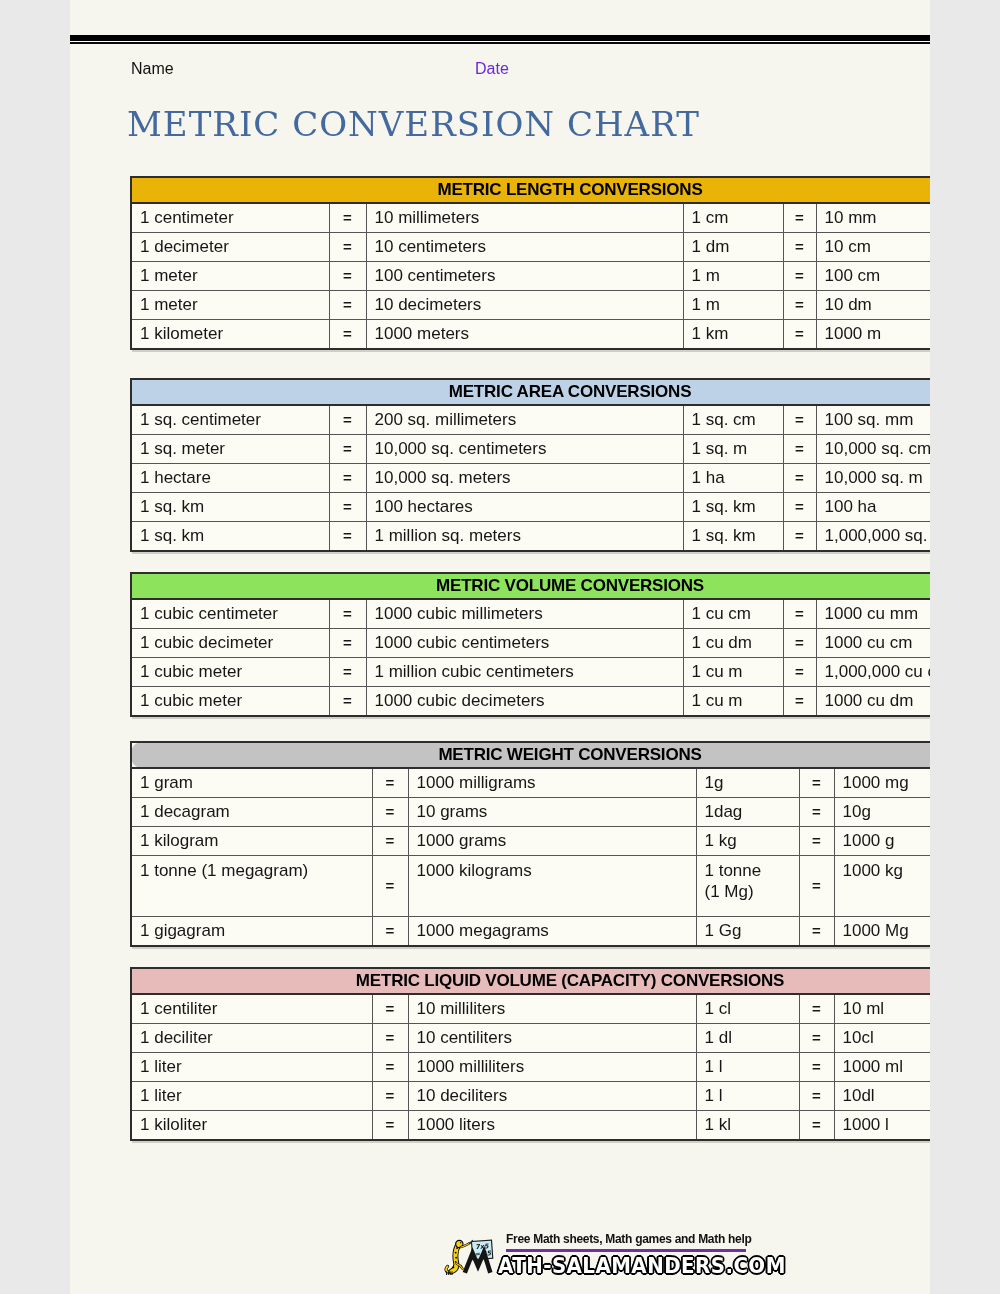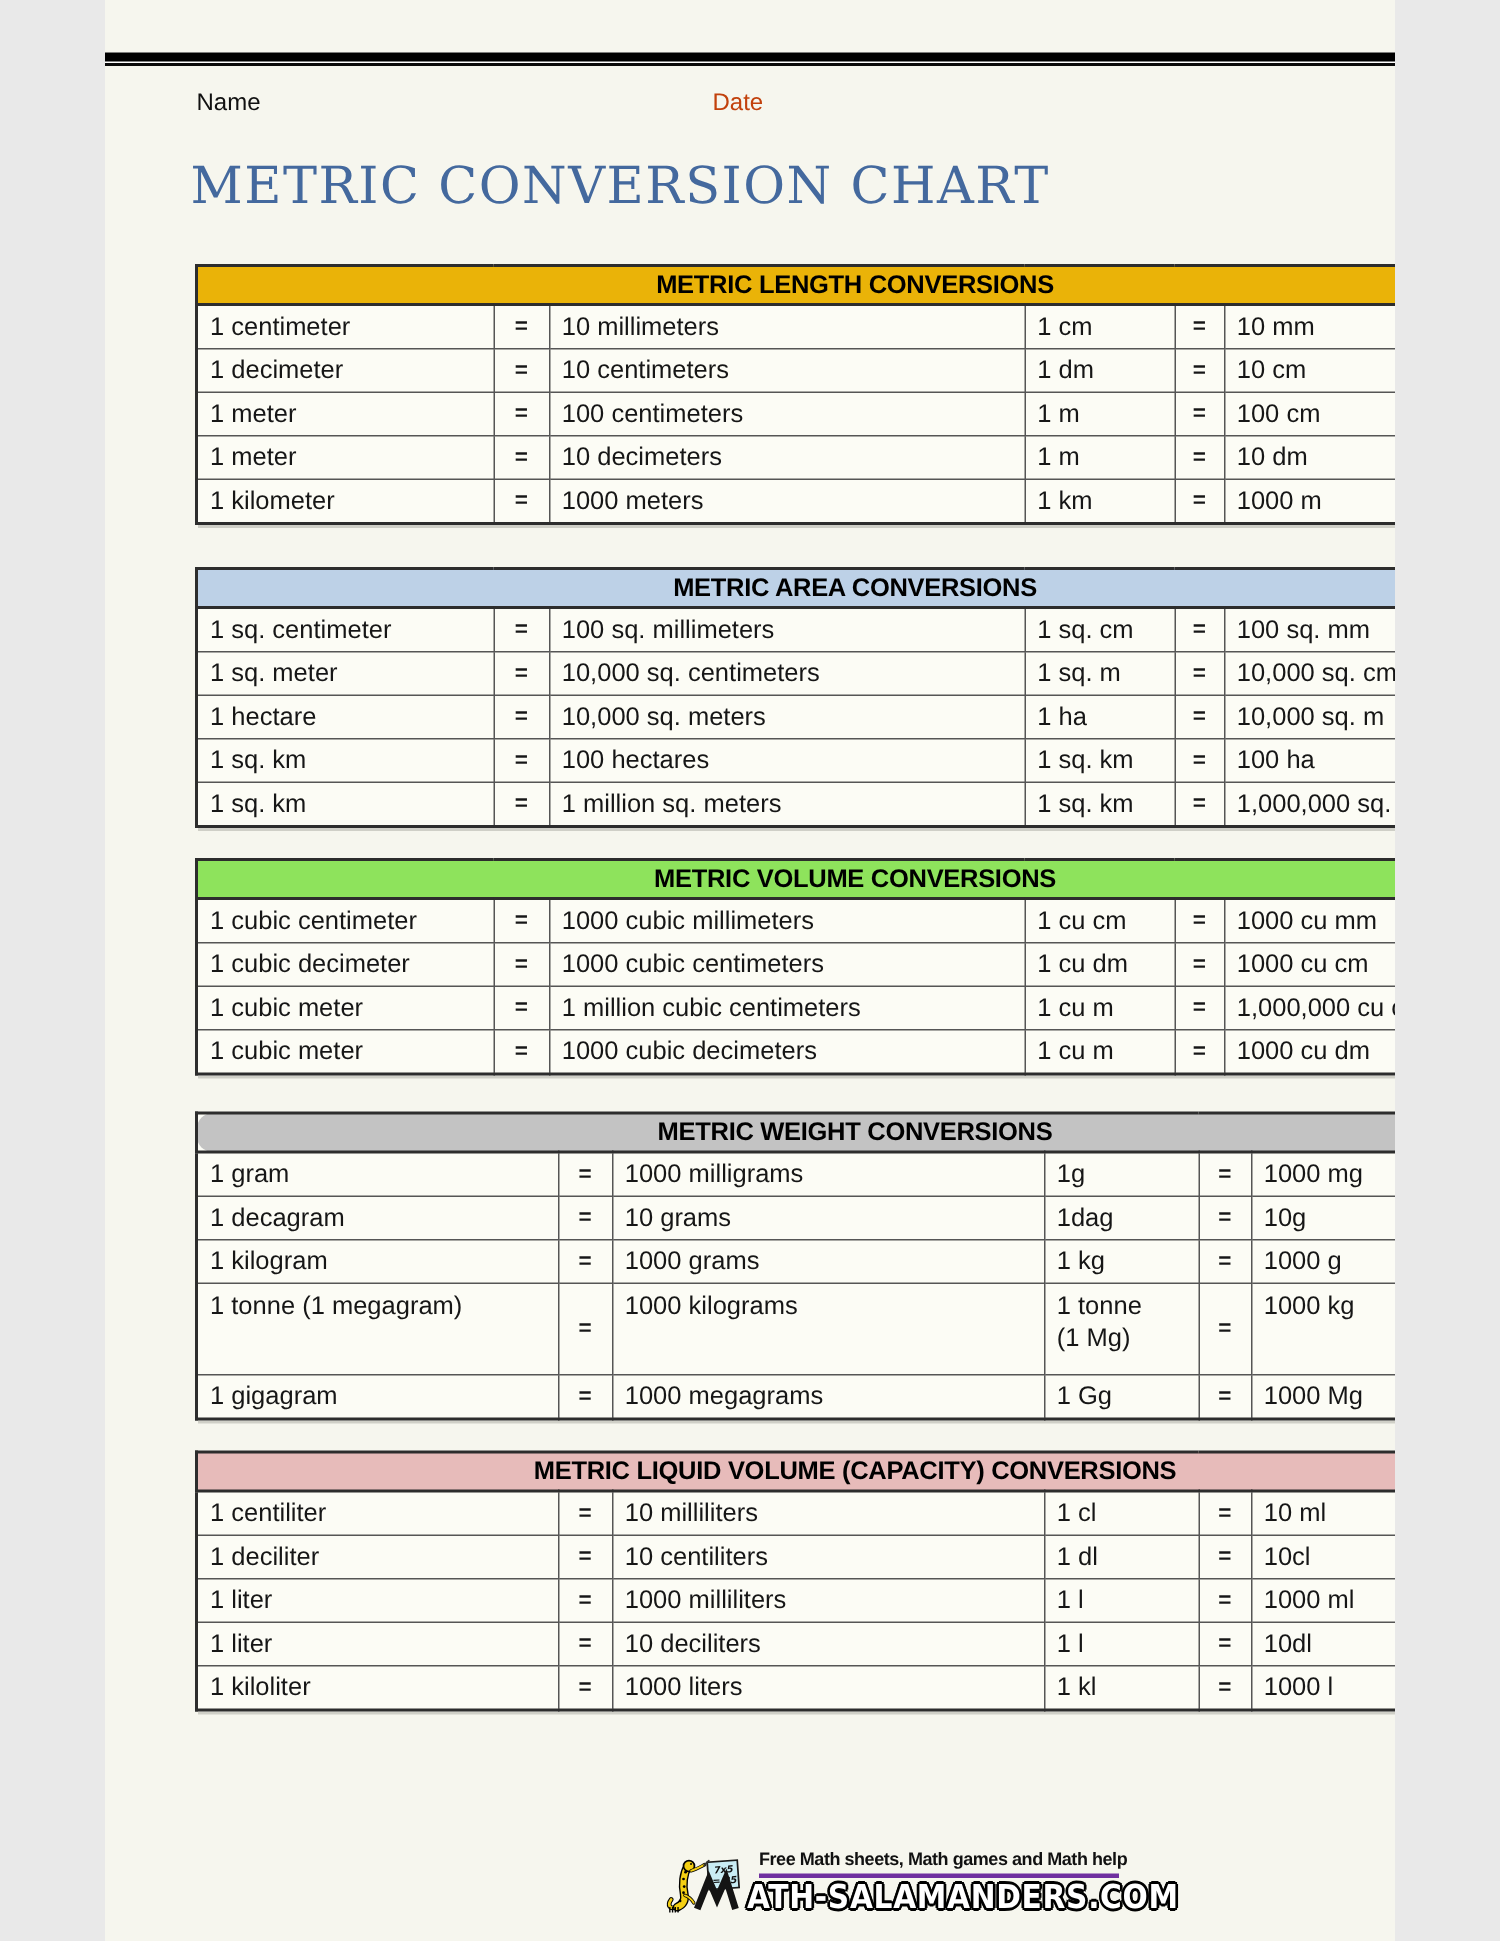--- a/index.html
+++ b/index.html
@@ -8,21 +8,21 @@
     position:relative;width:860px;height:1294px;margin:0 auto;
     background:#f6f6ee;overflow:hidden;
     font-family:"Liberation Sans",sans-serif;color:#1b1b1b;
   }
   
   .top-rule{
     position:absolute;left:0;top:35px;width:1000px;height:1px;
     background:#ffffff;border-top:6px solid #000;border-bottom:2px solid #0a0a0a;
   }
   .name-label{position:absolute;left:61px;top:60px;font-size:16px;color:#111;}
-  .date-label{position:absolute;left:405px;top:60px;font-size:16px;color:#c2410c;}
+  .date-label{position:absolute;left:405px;top:60px;font-size:16px;color:#6d28d9;}
   .page-title{
     position:absolute;left:57px;top:104px;
     font-family:"DejaVu Serif","Liberation Serif",serif;
     font-size:34px;color:#44699e;letter-spacing:1px;white-space:nowrap;
   }
   
   .logo-box{
     position:absolute;left:860px;top:62px;width:138px;height:85px;
     background:#ffffff;border:1px solid #8a8a8a;
   }
@@ -200,21 +200,21 @@
       </colgroup>
     <thead>
         <tr>
           <th colspan="6" style="background: rgb(189, 209, 231);">METRIC AREA CONVERSIONS</th>
         </tr>
       </thead>
     <tbody>
         <tr>
           <td class="">1 sq. centimeter</td>
           <td class="eq">=</td>
-          <td class="">100 sq. millimeters</td>
+          <td class="">200 sq. millimeters</td>
           <td class="">1 sq. cm</td>
           <td class="eq">=</td>
           <td class="">100 sq. mm</td>
         </tr>
         <tr>
           <td class="">1 sq. meter</td>
           <td class="eq">=</td>
           <td class="">10,000 sq. centimeters</td>
           <td class="">1 sq. m</td>
           <td class="eq">=</td>

